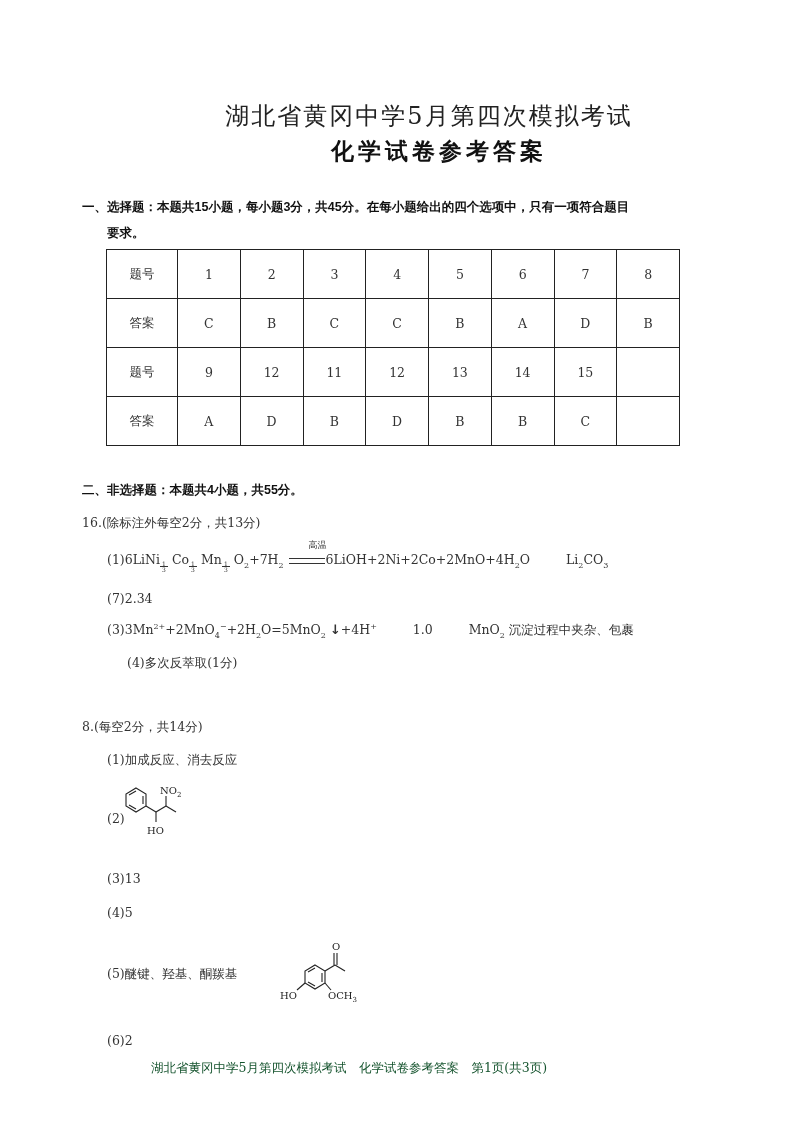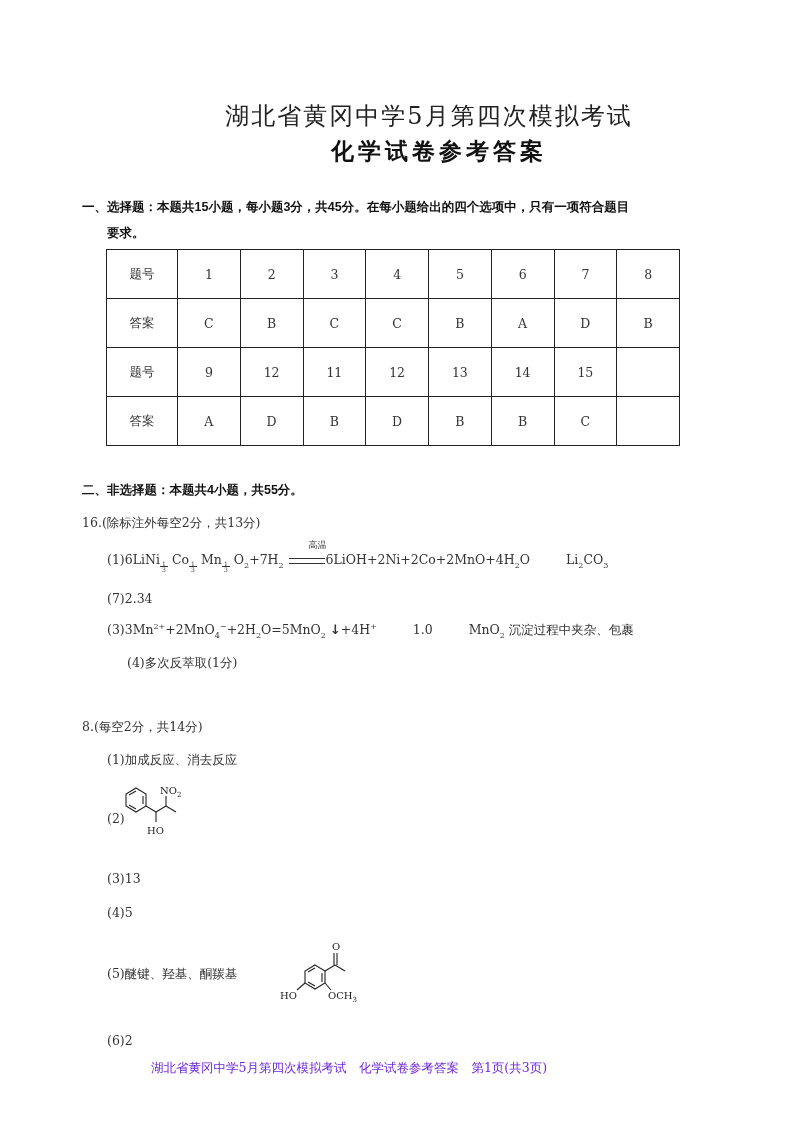--- a/index.html
+++ b/index.html
@@ -29,21 +29,21 @@
     .r2 { top: 591px; left: 107px; }
     .r3 { top: 622px; left: 107px; }
     .r4 { top: 655px; left: 107px; margin-left: 20px; }
     .q17 { top: 719px; left: 82px; }
     .s1 { top: 752px; left: 107px; }
     .s2 { top: 811px; left: 107px; }
     .s3 { top: 871px; left: 107px; }
     .s4 { top: 905px; left: 107px; }
     .s5 { top: 966px; left: 107px; }
     .s6 { top: 1033px; left: 107px; }
-    .footer { top: 1060px; left: 0; width: 698px; text-align: center; font-size: 12.5px; color: #6d28d9; }
+    .footer { top: 1060px; left: 0; width: 698px; text-align: center; font-size: 12.5px; color: #14532d; }
     sub, sup { font-size: 8px; line-height: 0; }
     .frac { display: inline-block; position: relative; width: 8px; height: 10px; vertical-align: -8px; font-size: 6px; text-align: center; }
     .frac .n { display: block; line-height: 5px; border-bottom: 0.8px solid #333; }
     .frac .d { display: block; line-height: 6px; }
     .cond { display: inline-block; position: relative; text-align: center; width: 36px; margin: 0 1px; }
     .cond .lbl { position: absolute; top: -12px; left: 11px; width: 36px; font-size: 9px; }
     .cond .eq { display: block; height: 4px; border-top: 1px solid #333; border-bottom: 1px solid #333; margin-top: 7px; }
     .gap { display: inline-block; width: 28px; }
     .arrow { font-family: "DejaVu Sans", sans-serif; font-weight: bold; font-size: 13px; }
     svg.mol { position: absolute; overflow: visible; }

